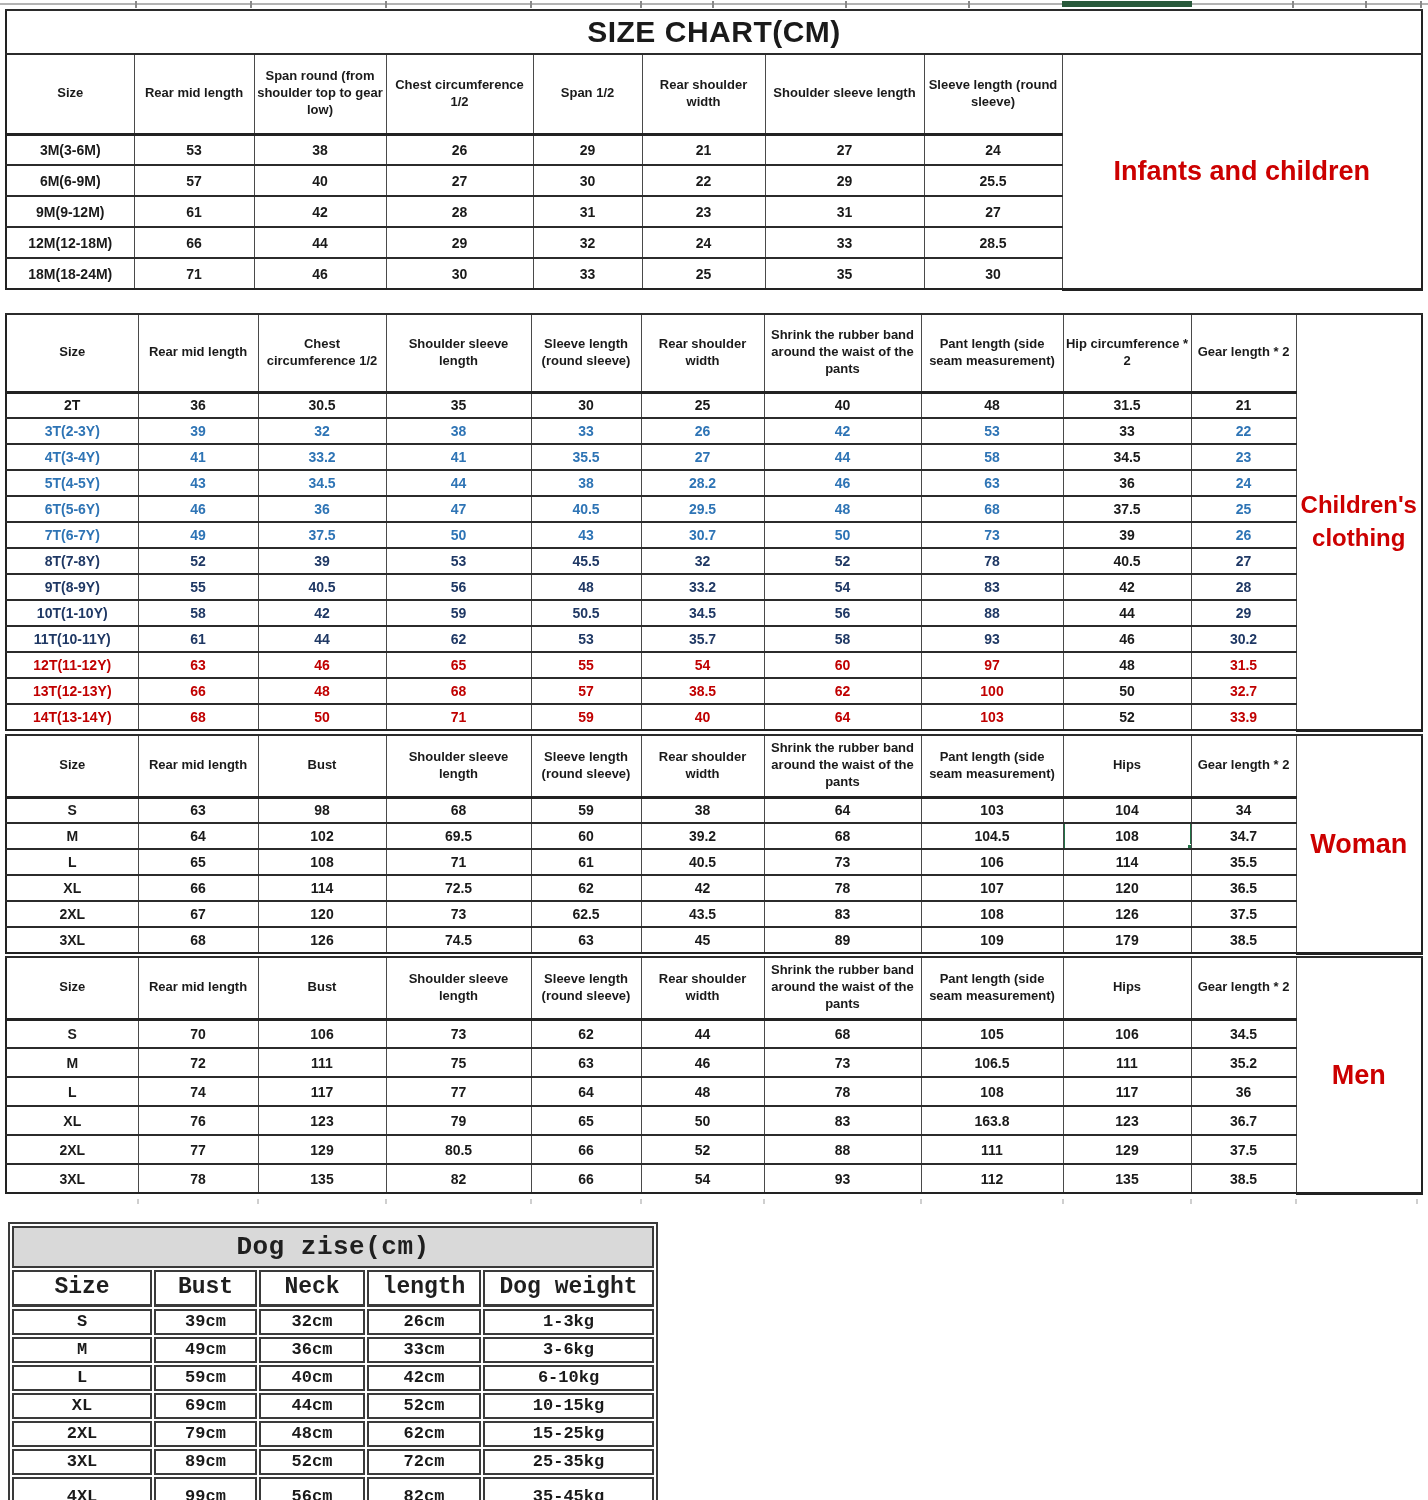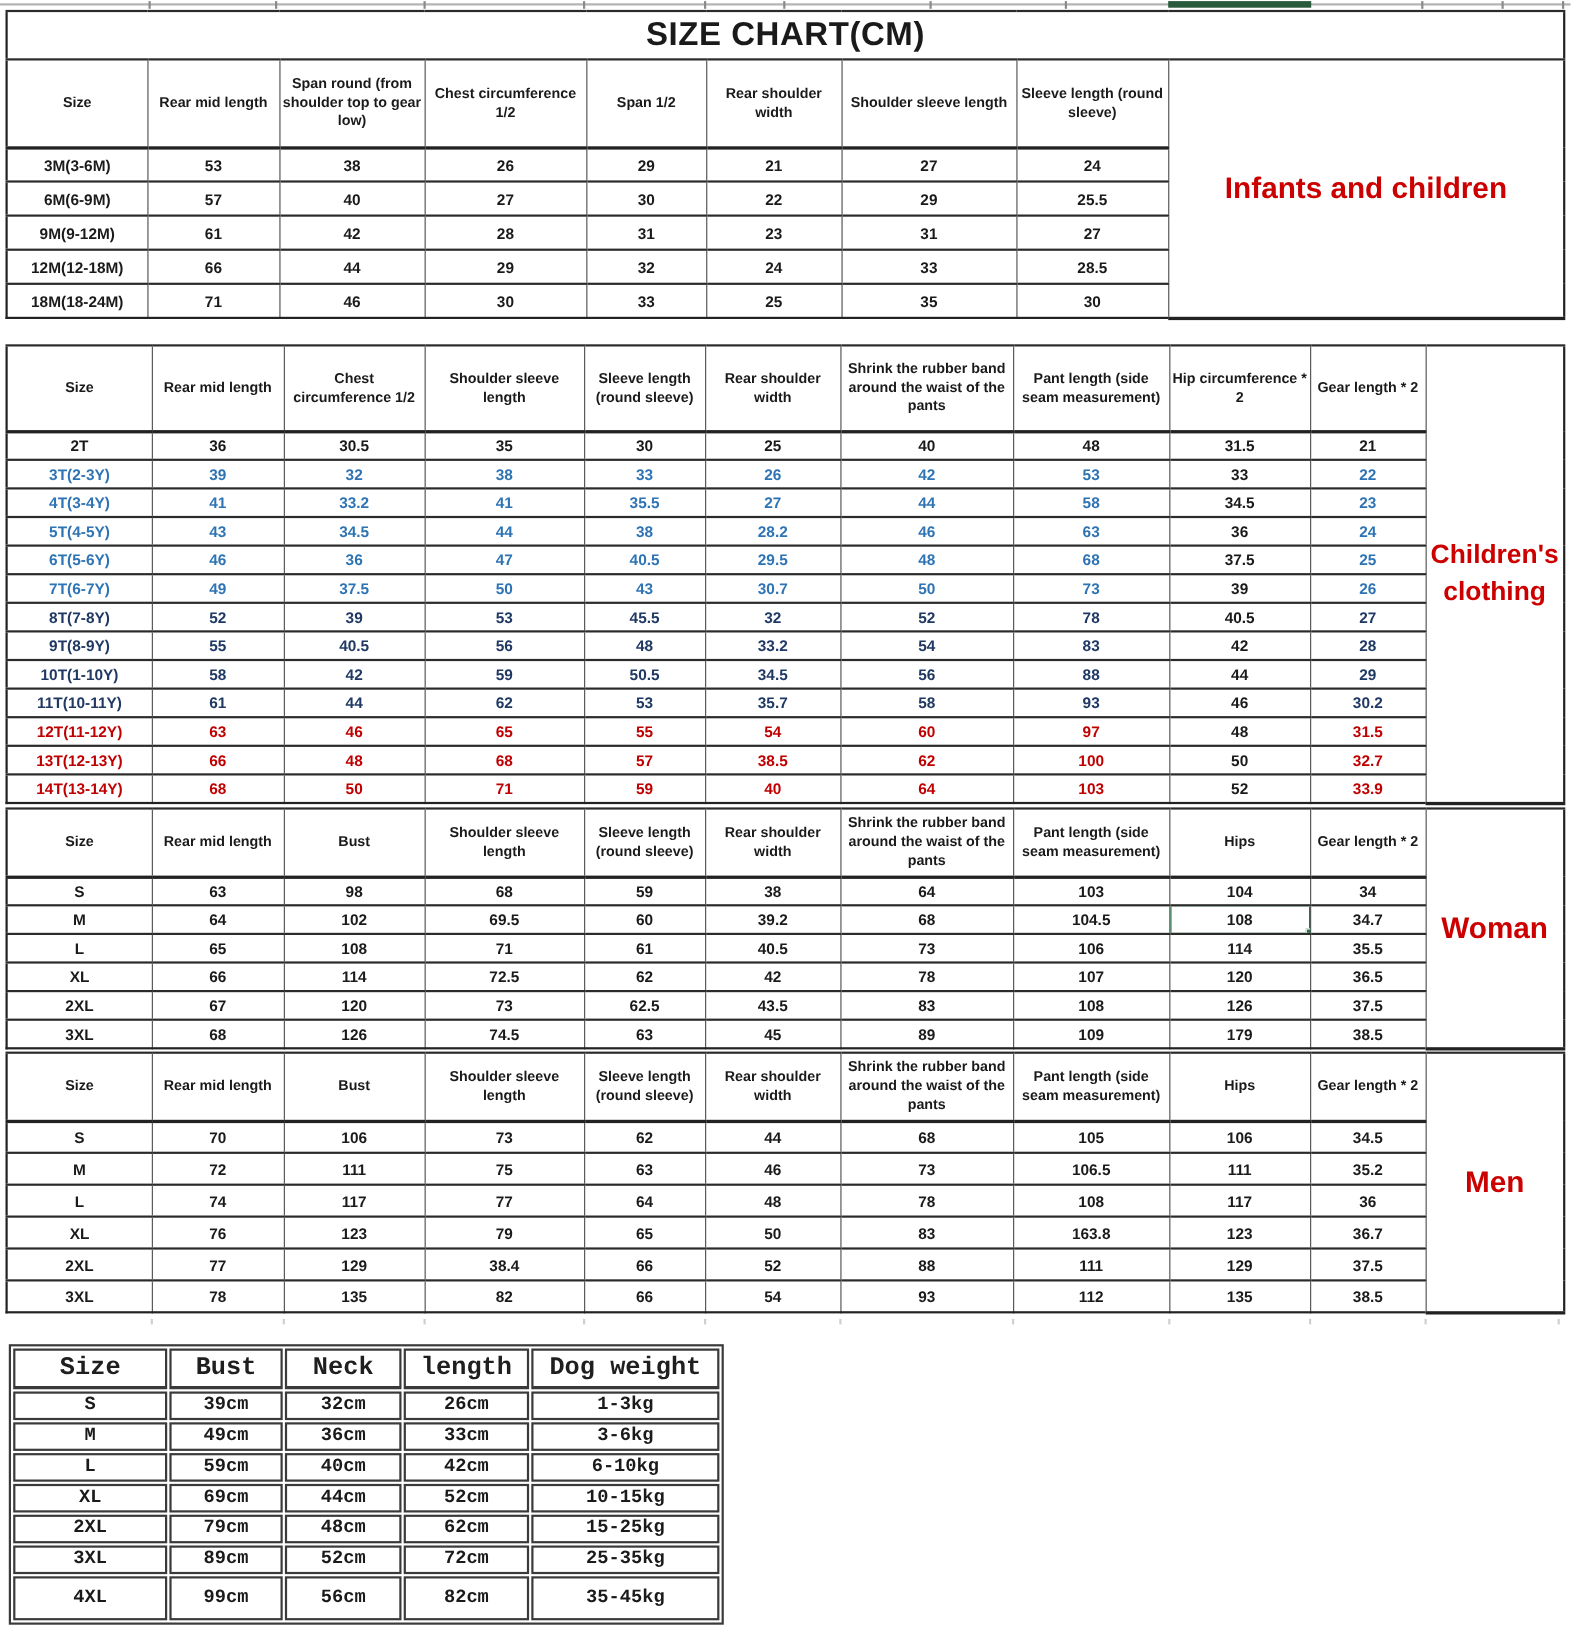--- a/index.html
+++ b/index.html
@@ -548,21 +548,21 @@
           <td class="data-cell">50</td>
           <td class="data-cell">83</td>
           <td class="data-cell">163.8</td>
           <td class="data-cell">123</td>
           <td class="data-cell">36.7</td>
         </tr>
         <tr class="row-data c-black">
           <td class="size-cell">2XL</td>
           <td class="data-cell">77</td>
           <td class="data-cell">129</td>
-          <td class="data-cell">38.4</td>
+          <td class="data-cell">80.5</td>
           <td class="data-cell">66</td>
           <td class="data-cell">52</td>
           <td class="data-cell">88</td>
           <td class="data-cell">111</td>
           <td class="data-cell">129</td>
           <td class="data-cell">37.5</td>
         </tr>
         <tr class="row-data c-black">
           <td class="size-cell">3XL</td>
           <td class="data-cell">78</td>
@@ -594,20 +594,23 @@
 
   <table class="dog-table">
     <colgroup>
       <col style="width:140px">
         <col style="width:103px">
         <col style="width:106px">
       <col style="width:114px">
         <col style="width:171px">
     </colgroup>
   <tbody>
+        <tr class="row-title">
+          <td class="title-cell" colspan="5">Dog zise(cm)</td>
+        </tr>
         <tr class="row-header">
           <td class="header-cell">Size</td>
           <td class="header-cell">Bust</td>
           <td class="header-cell">Neck</td>
           <td class="header-cell">length</td>
           <td class="header-cell">Dog weight</td>
         </tr>
         <tr class="row-data c-black">
           <td class="size-cell">S</td>
           <td class="data-cell">39cm</td>

